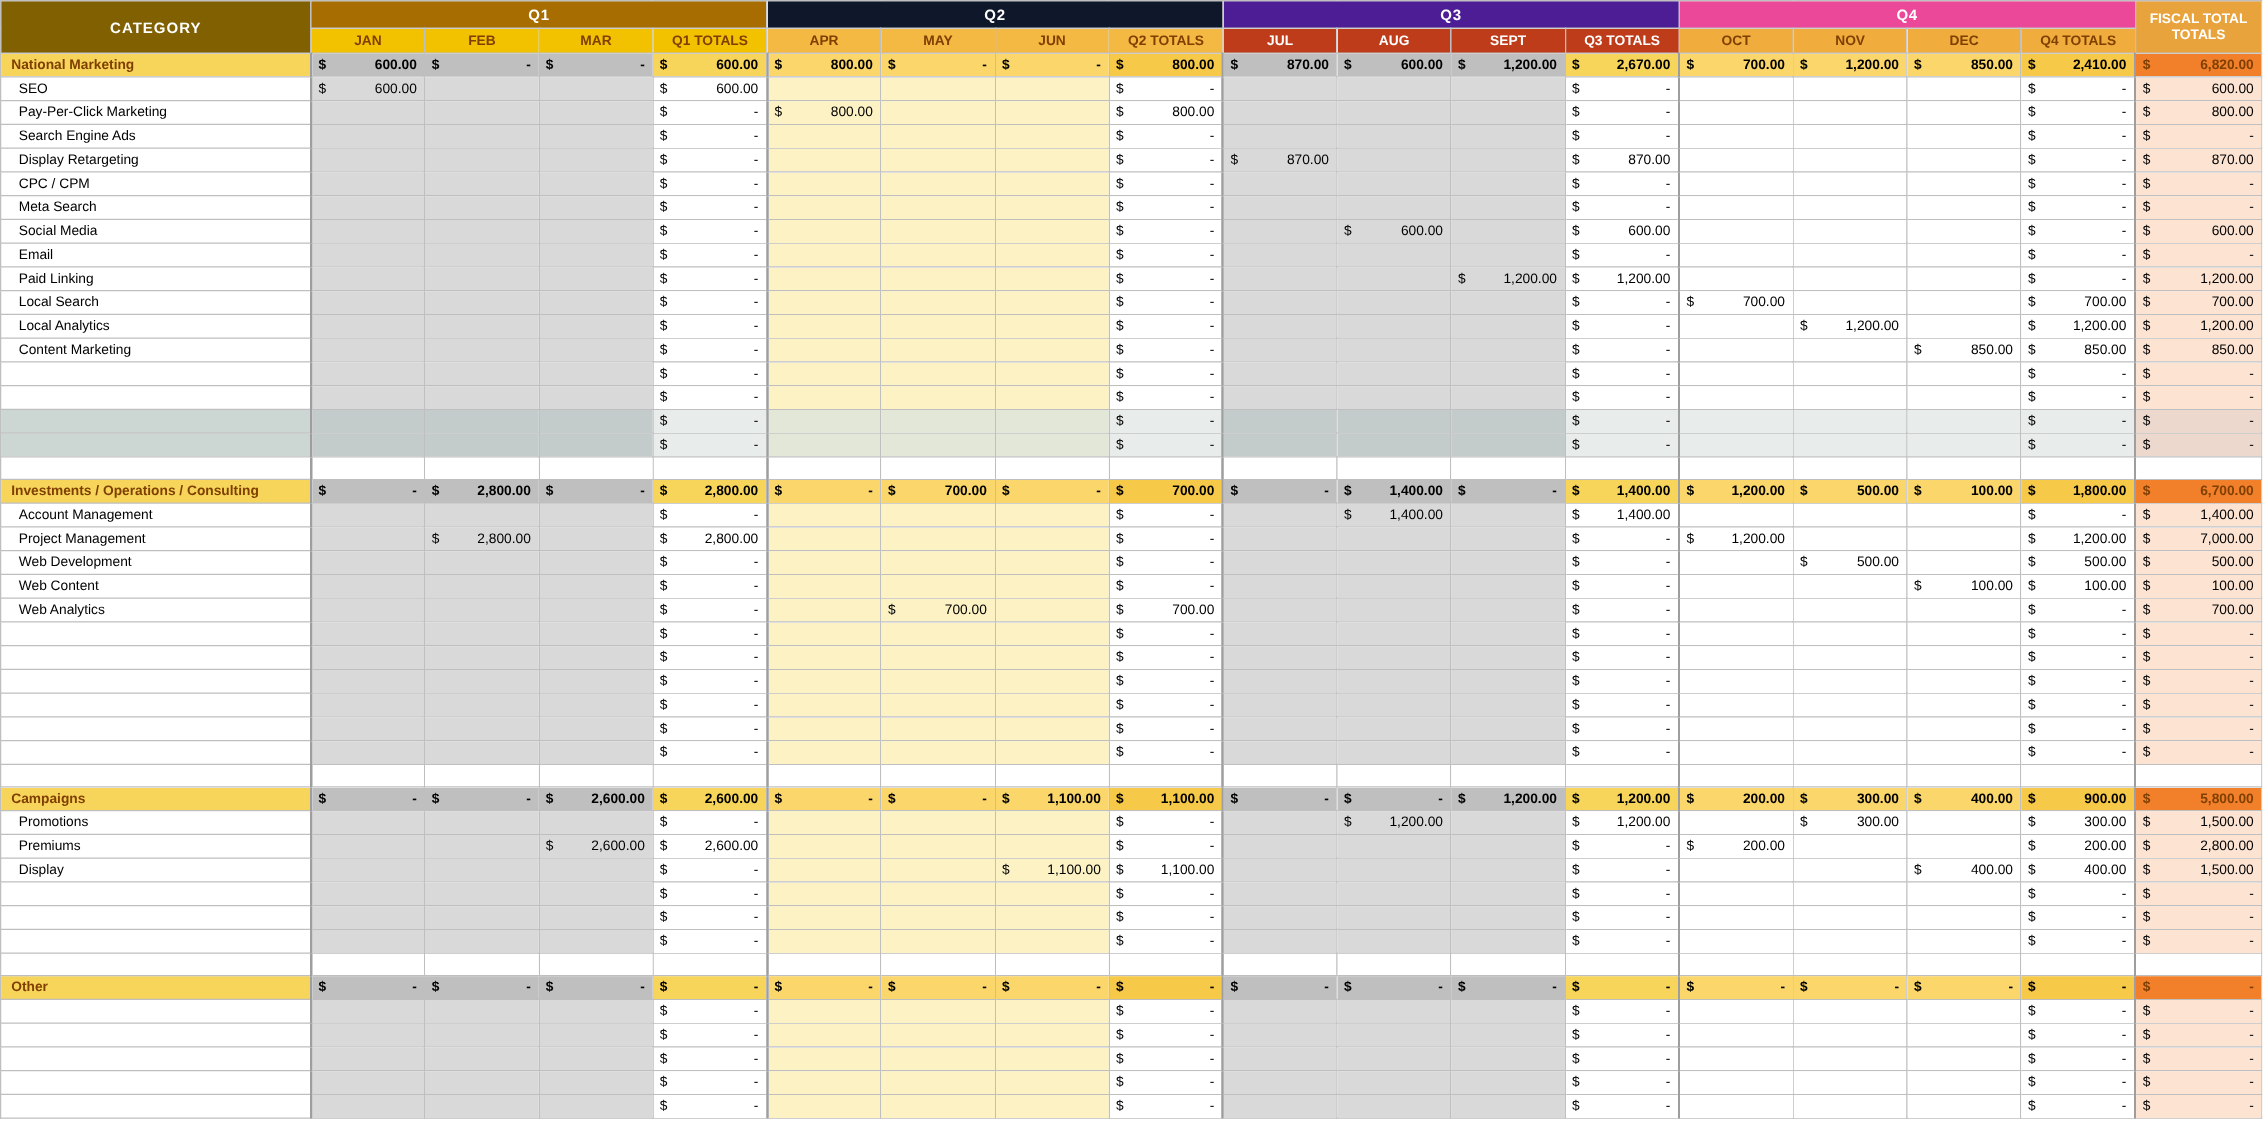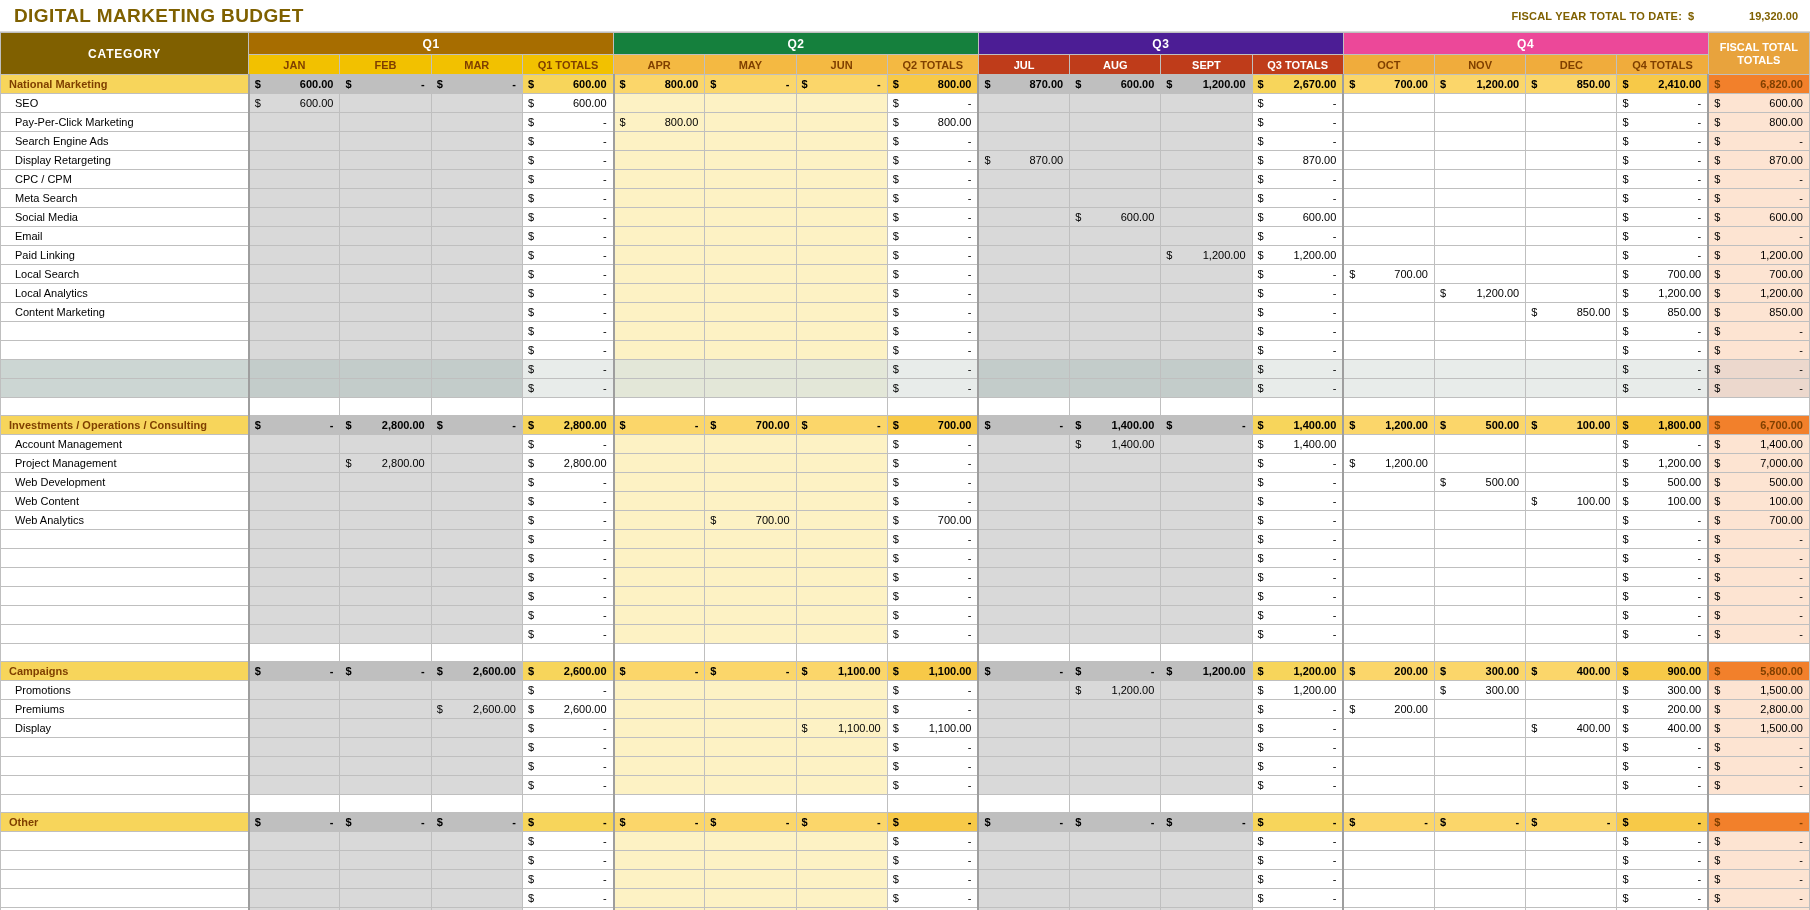--- a/index.html
+++ b/index.html
@@ -60,21 +60,21 @@
 
   
   col.c-cat   { width: 245px; }
   col.c-mon   { width: 90px; }
   col.c-tot   { width: 90px; }
   col.c-fy    { width: 100px; }
 
   
   .qbanner { height: 22px; text-align: center; font-weight: bold; color: #ffffff; font-size: 12px; letter-spacing: .6px;}
   .q1 { background: #a76d00; }
-  .q2 { background: #15803d; }
+  .q2 { background: #0f172a; }
   .q3 { background: #4c1d95; }
   .q4 { background: #ec4899; }
   .catbanner {
     background: #806000;
     color: #ffffff;
     font-weight: bold;
     text-align: center;
     font-size: 12px;
     letter-spacing: .8px;
   }
@@ -159,28 +159,20 @@
   tr.band .bg-fy { background: #ecd8cd; }
   tr.band .bg-q1-tot, tr.band .bg-q2-tot, tr.band .bg-q3-tot, tr.band .bg-q4-tot { background: #e8ecea; }
 
   .sep-left { border-left: 2px solid #9e9e9e; }
 </style>
 </head>
 <body>
 
 <div id="page">
 
-  <div class="topbar">
-    <div class="title">DIGITAL MARKETING BUDGET</div>
-    <div class="fy-wrap">
-      <span class="fy-label">FISCAL YEAR TOTAL TO DATE:</span>
-      <span class="fy-dollar">$</span>
-      <span class="fy-value">19,320.00</span>
-    </div>
-  </div>
 
   <table>
     <colgroup>
       <col class="c-cat">
       <col class="c-mon">
         <col class="c-mon">
         <col class="c-mon">
         <col class="c-tot">
       <col class="c-mon">
         <col class="c-mon">

